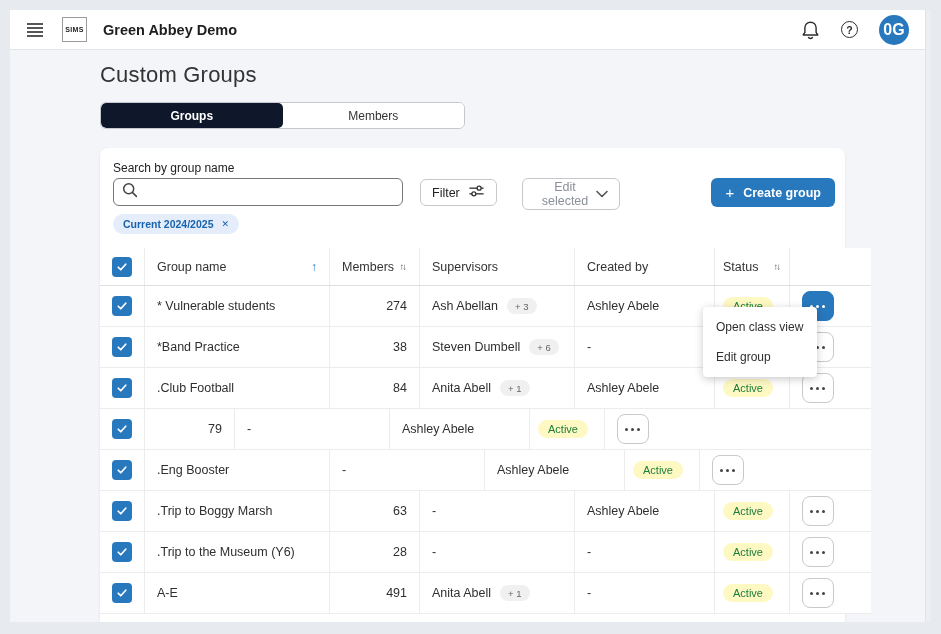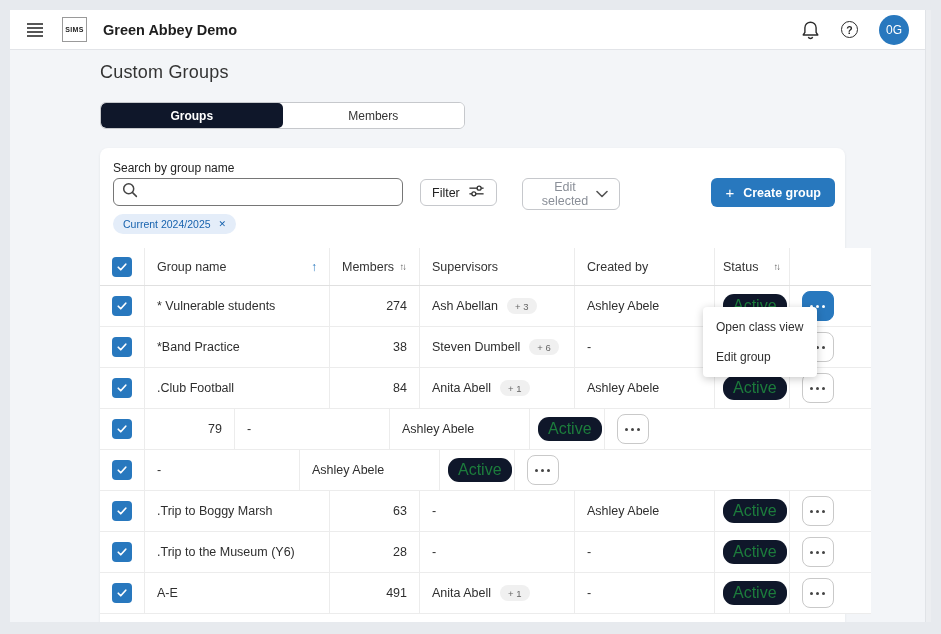--- a/index.html
+++ b/index.html
@@ -34,25 +34,25 @@
   .app-title { margin-left: 16px; font-size: 14.5px; font-weight: bold; color: #1e1e1e; }
   .appbar-right { margin-left: auto; display: flex; align-items: center; gap: 21px; padding-right: 4px; }
   .icon-btn { cursor: pointer; display: flex; align-items: center; }
   .help-circle {
     width: 17px; height: 17px; border: 1.5px solid #2c2c2c; border-radius: 50%;
     font-size: 10.5px; font-weight: bold; color: #2c2c2c;
     display: flex; align-items: center; justify-content: center;
   }
   .avatar {
     width: 30px; height: 30px; border-radius: 50%; background: #2878be;
-    color: #fff; font-size: 12px; font-weight: normal;
+    color: #fff; font-size: 16px; font-weight: bold;
     display: flex; align-items: center; justify-content: center; cursor: pointer;
   }
   
-  .page-title { position: absolute; left: 90px; top: 52px; font-size: 18px; color: #333; letter-spacing: .2px; }
+  .page-title { position: absolute; left: 90px; top: 52px; font-size: 22px; color: #333; letter-spacing: .2px; }
   .tabs {
     position: absolute; left: 90px; top: 92px; width: 365px; height: 27px;
     display: flex; border: 1px solid #c6c8cc; border-radius: 6px; overflow: hidden; background: #fff;
   }
   .tab {
     flex: 1; display: flex; align-items: center; justify-content: center;
     font-size: 12px; color: #333; cursor: pointer; background: #fff;
   }
   .tab.active { background: #0f172a; color: #fff; font-weight: bold; border-radius: 5px; }
   
@@ -80,21 +80,21 @@
     position: absolute; right: 10px; top: 30px; height: 29px; padding: 0 14px;
     background: #2878be; border: none; border-radius: 6px; color: #fff;
     font-size: 12.5px; font-weight: bold; display: flex; align-items: center; gap: 9px;
     cursor: pointer; font-family: inherit;
   }
   .plus-glyph { font-size: 15px; font-weight: normal; line-height: 1; margin-top: -1px; }
   .chip {
     position: absolute; left: 13px; top: 66px; height: 20px; background: #e4edf9;
     border-radius: 10px; display: flex; align-items: center; gap: 8px; padding: 0 10px;
   }
-  .chip-label { font-size: 10.5px; font-weight: normal; color: #1863ae; }
+  .chip-label { font-size: 10.5px; font-weight: bold; color: #1863ae; }
   .chip-close { font-size: 9px; color: #1863ae; cursor: pointer; line-height: 1; }
   
   .table { position: absolute; left: 0; top: 100px; width: 771px; }
   .tr { display: flex; height: 41px; border-bottom: 1px solid #ececec; background: #fff; }
   .tr.head { height: 38px; border-bottom: 1px solid #e0e0e0; }
   .td {
     display: flex; align-items: center; padding: 0 12px;
     font-size: 12.5px; color: #2f2f2f; border-right: 1px solid #ececec;
     overflow: hidden; white-space: nowrap;
   }
@@ -107,21 +107,21 @@
   .c-sta { width: 75px; padding: 0 8px; }
   .c-act { width: 55px; justify-content: center; padding: 0; }
   .head .td { color: #333; }
   .head .c-name, .head .c-mem, .head .c-sta { justify-content: space-between; }
   .sort-up { color: #2878be; font-size: 12px; cursor: pointer; }
   .sort-both { color: #555; font-size: 9.5px; letter-spacing: -2px; cursor: pointer; padding-right: 2px; }
   .cb {
     width: 20px; height: 20px; border-radius: 4px; background: #2878be;
     display: flex; align-items: center; justify-content: center; cursor: pointer;
   }
-  .badge { background: #0f172a; color: #1c7c3c; font-size: 16px; padding: 3px 10px; border-radius: 11px; }
+  .badge { background: #fef9c3; color: #1c7c3c; font-size: 11px; padding: 3px 10px; border-radius: 11px; }
   .pill { background: #f0f0f0; color: #666; font-size: 9.5px; padding: 2.5px 8px; border-radius: 9px; }
   .more {
     width: 32px; height: 30px; border: 1px solid #c9c9c9; border-radius: 8px; background: #fff;
     display: flex; align-items: center; justify-content: center; gap: 3px; cursor: pointer;
   }
   .more i { width: 3px; height: 3px; border-radius: 50%; background: #444; display: block; }
   .more.open { background: #2878be; border-color: #2878be; }
   .more.open i { background: #fff; }
   
   .context-menu {
@@ -350,20 +350,21 @@
       </div>
 
       <div class="tr">
         <div class="td c-cb">
             <span class="cb">
               <svg width="12" height="12" viewBox="0 0 24 24" fill="none" stroke="#fff" stroke-width="3.4" stroke-linecap="round" stroke-linejoin="round">
                 <path d="M4.5 12.5l5 5 10-11"></path>
               </svg>
             </span>
           </div>
+        <div class="td c-name">.Eng Booster</div>
         <div class="td c-sup">
           <span>-</span>
 
         </div>
         <div class="td c-cre">Ashley Abele</div>
         <div class="td c-sta">
             <span class="badge">Active</span>
           </div>
         <div class="td c-act">
             <button class="more">

